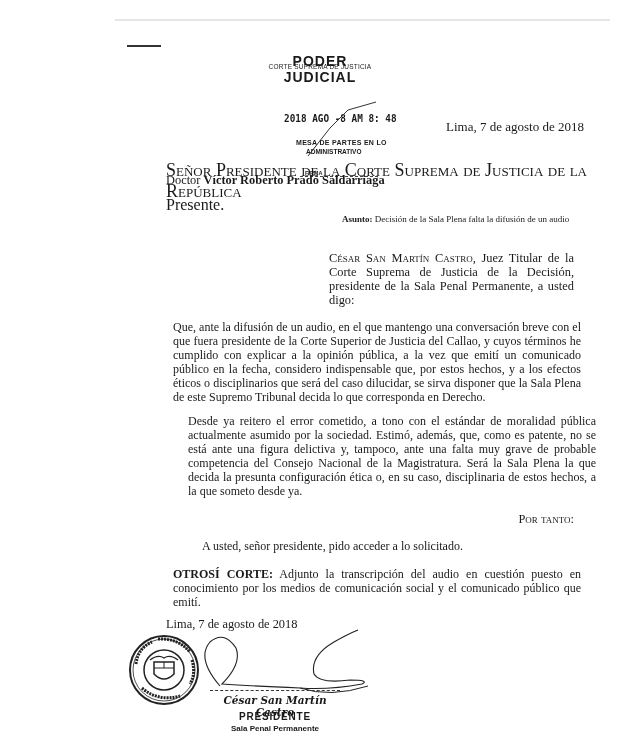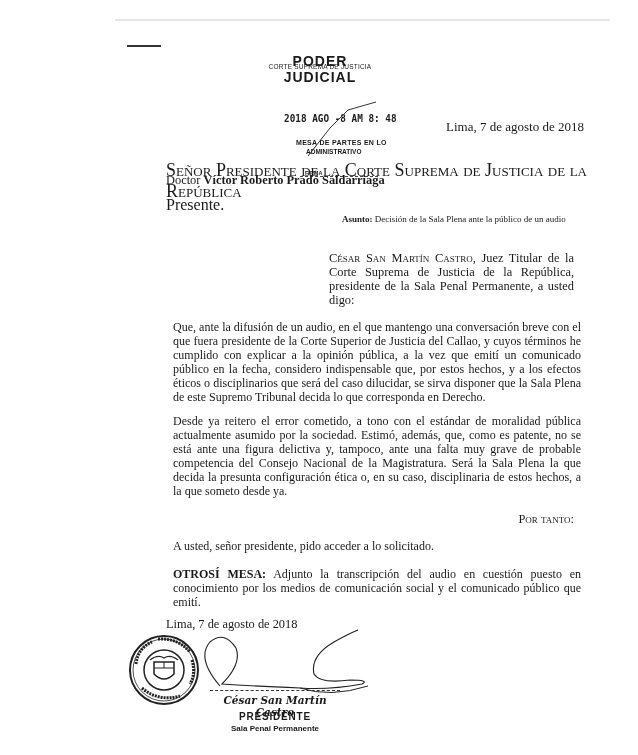--- a/index.html
+++ b/index.html
@@ -20,23 +20,23 @@
   .addr1 { left:166px; top:160px; font-size:18px; font-variant:small-caps; letter-spacing:0; }
   .addr2 { left:166px; top:173px; font-size:12.4px; }
   .addr2 b { font-weight:bold; }
   .addr3 { left:166px; top:196px; font-size:16px; }
   .subject { left:342px; top:214px; font-size:9px; }
   .subject b { font-weight:bold;text-align:right; }
   .intro { left:329px; top:251px; width:245px; font-size:12.4px; line-height:14px; text-align:justify; }
   .intro .sc { font-variant:small-caps; }
   .para { left:173px; width:408px; font-size:12px; line-height:14px; text-align:justify;font-family:Liberation Serif, serif; }
   .p1 { top:320px; }
-  .p2 { top:414px; }
+  .p2 { top:414px;margin-left:15px; }
   .por { left:166px; top:512px; width:408px; text-align:right; font-size:12.4px; font-variant:small-caps; }
-  .p3 { top:539px; }
+  .p3 { top:539px;margin-left:29px; }
   .p4 { top:567px; }
   .p4 b { font-weight:bold; }
   .date-bottom { left:166px; top:617px; font-size:12.4px; }
   .seal { left:128px; top:634px; width:72px; height:72px; }
   .sigline { left:210px; top:690px; width:130px; border-top:1.5px dashed #333; }
   .signame { left:212px; top:694px; width:126px; text-align:center; font-family:"DejaVu Serif", serif; font-style:italic; font-weight:bold; font-size:10.5px; }
   .sigtitle { left:212px; top:711px; width:126px; text-align:center; font-family:"Liberation Sans", sans-serif; font-weight:bold; font-size:10px; letter-spacing:0.8px; }
   .sigsub { left:212px; top:724px; width:126px; text-align:center; font-family:"Liberation Sans", sans-serif; font-weight:bold; font-size:8px; }
   svg { position:absolute; }
 </style>
@@ -57,29 +57,29 @@
   <path d="M8 56 L30 28 L48 10 L76 2" stroke="#333" stroke-width="1" fill="none"></path>
 </svg>
 <div class="abs" style="left:300px;top:176px;width:78px;border-top:1px dashed #444"></div>
 
 <div class="abs date-top">Lima, 7 de agosto de 2018</div>
 
 <div class="abs addr1">Señor Presidente de la Corte Suprema de Justicia de la República</div>
 <div class="abs addr2"><span>Doctor </span><b>Víctor Roberto Prado Saldarriaga</b></div>
 <div class="abs addr3">Presente.</div>
 
-<div class="abs subject"><b>Asunto:</b><span> Decisión de la Sala Plena ante la público de un audio</span></div>
+<div class="abs subject"><b>Asunto:</b><span> Decisión de la Sala Plena falta la difusión de un audio</span></div>
 
-<div class="abs intro"><span class="sc">César San Martín Castro</span><span>, Juez Titular de la Corte Suprema de Justicia de la República, presidente de la Sala Penal Permanente, a usted digo:</span></div>
+<div class="abs intro"><span class="sc">César San Martín Castro</span><span>, Juez Titular de la Corte Suprema de Justicia de la Decisión, presidente de la Sala Penal Permanente, a usted digo:</span></div>
 
 <div class="abs para p1">Que, ante la difusión de un audio, en el que mantengo una conversación breve con el que fuera presidente de la Corte Superior de Justicia del Callao, y cuyos términos he cumplido con explicar a la opinión pública, a la vez que emití un comunicado público en la fecha, considero indispensable que, por estos hechos, y a los efectos éticos o disciplinarios que será del caso dilucidar, se sirva disponer que la Sala Plena de este Supremo Tribunal decida lo que corresponda en Derecho.</div>
 <div class="abs para p2">Desde ya reitero el error cometido, a tono con el estándar de moralidad pública actualmente asumido por la sociedad. Estimó, además, que, como es patente, no se está ante una figura delictiva y, tampoco, ante una falta muy grave de probable competencia del Consejo Nacional de la Magistratura. Será la Sala Plena la que decida la presunta configuración ética o, en su caso, disciplinaria de estos hechos, a la que someto desde ya.</div>
 <div class="abs por">Por tanto:</div>
 <div class="abs para p3">A usted, señor presidente, pido acceder a lo solicitado.</div>
-<div class="abs para p4"><b>OTROSÍ MESA:</b><span> Adjunto la transcripción del audio en cuestión puesto en conocimiento por los medios de comunicación social y el comunicado público que emití.</span></div>
+<div class="abs para p4"><b>OTROSÍ CORTE:</b><span> Adjunto la transcripción del audio en cuestión puesto en conocimiento por los medios de comunicación social y el comunicado público que emití.</span></div>
 
 <div class="abs date-bottom">Lima, 7 de agosto de 2018</div>
 
 <svg class="abs seal" viewBox="0 0 72 72">
   <circle cx="36" cy="36" r="34" stroke="#222" stroke-width="2" fill="none"></circle>
   <circle cx="36" cy="36" r="31" stroke="#222" stroke-width="0.8" fill="none"></circle>
   <circle cx="36" cy="36" r="20" stroke="#222" stroke-width="1.5" fill="none"></circle>
   <path d="M26 28 L46 28 L46 40 Q36 50 26 40 Z" stroke="#222" stroke-width="1.5" fill="none"></path>
   <path d="M26 34 L46 34 M36 28 L36 34" stroke="#222" stroke-width="1"></path>
   <path d="M22 26 Q30 20 36 24 Q42 20 50 26" stroke="#222" stroke-width="1.2" fill="none"></path>

